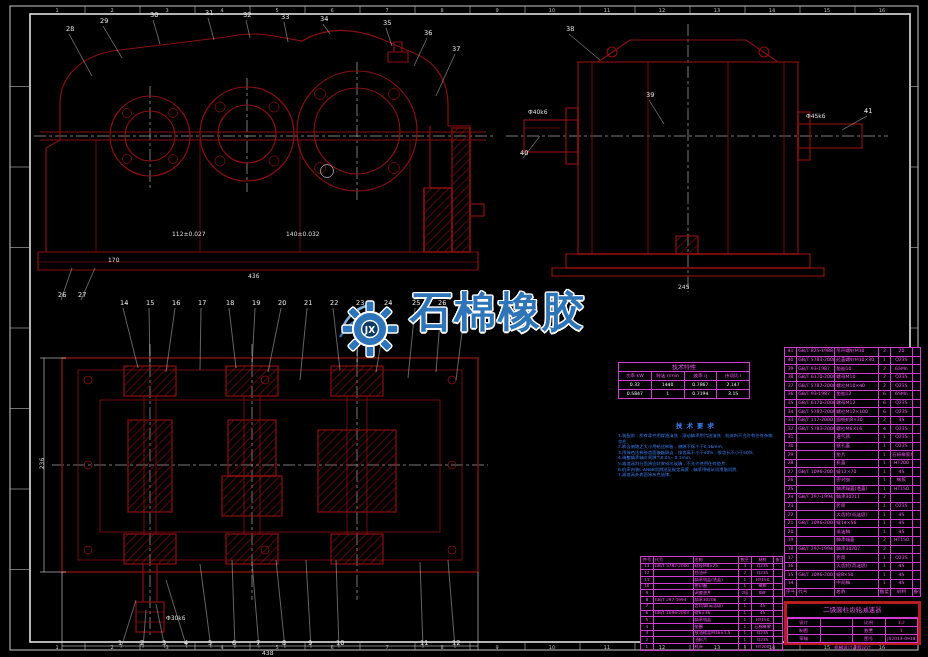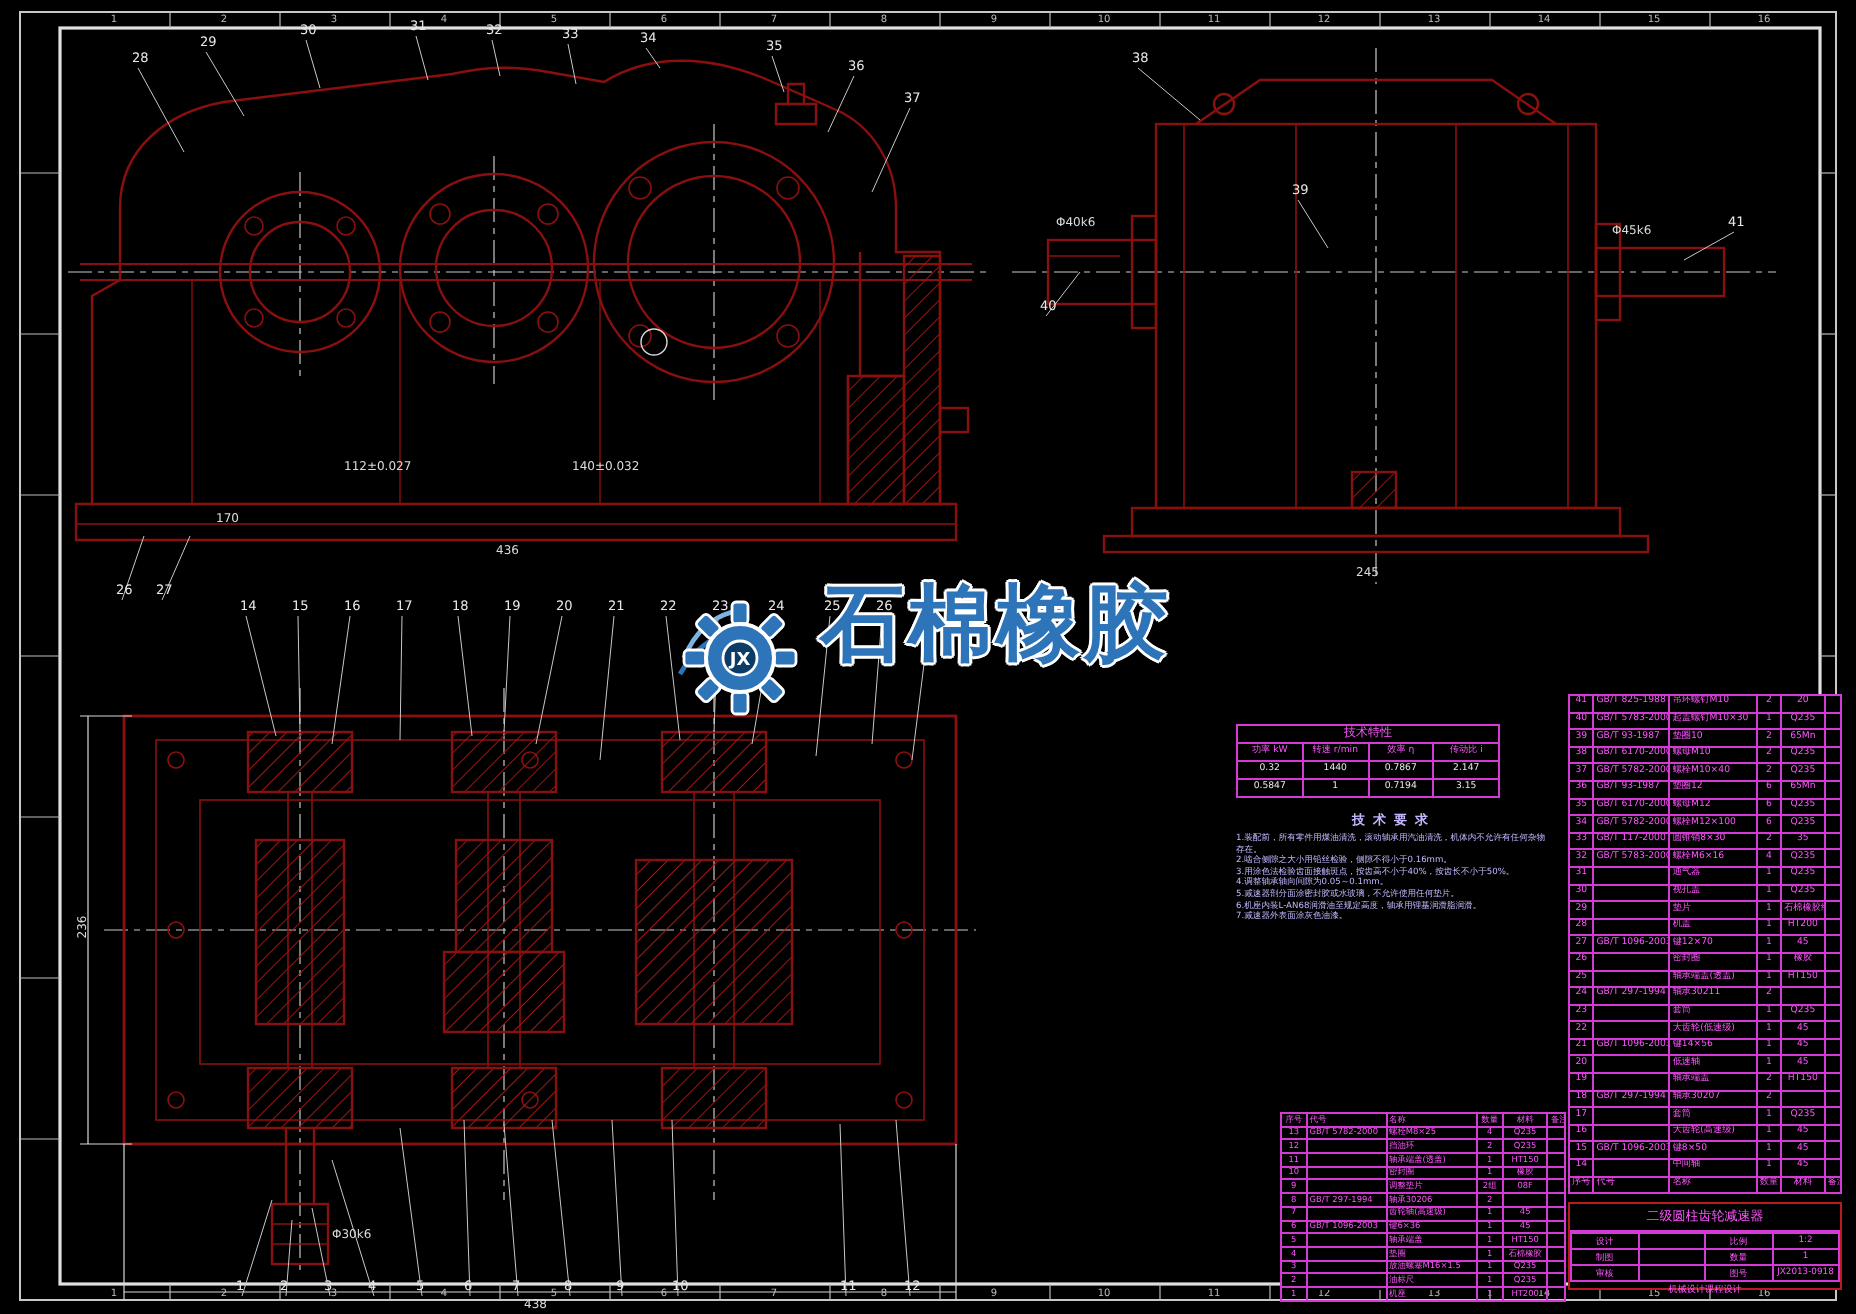--- a/index.html
+++ b/index.html
@@ -19,34 +19,34 @@
     font-size:13px;letter-spacing:3px;display:flex;align-items:center;justify-content:center;}
   
   .bomwrap{position:absolute;z-index:25;background:#000;}
   table.bom{border-collapse:collapse;table-layout:fixed;width:100%;color:#ff55ff;}
   table.bom td{border:0.5px solid #d43ad4;padding:0 1px;overflow:hidden;white-space:nowrap;
     font-size:4.6px;line-height:1.05;height:7.6px;text-align:center;}
   table.bom td.l{text-align:left;}
   #bom-right{left:784px;top:347px;width:137px;height:254px;}
   #bom-left{left:640px;top:556px;width:143px;height:89px;}
   #bom-left td{height:5.7px;font-size:4.2px;}
-  #tblock{position:absolute;left:784px;top:601px;width:137px;height:44px;border:1px solid #b91c1c;
+  #tblock{position:absolute;left:784px;top:601px;width:137px;height:44px;border:3px solid #b91c1c;
     color:#ff55ff;z-index:25;background:#000;box-sizing:border-box;}
   #tblock .name{height:13px;border-bottom:0.5px solid #d43ad4;font-size:6.5px;display:flex;
     align-items:center;justify-content:center;white-space:nowrap;}
   #tblock table{border-collapse:collapse;table-layout:fixed;width:100%;}
   #tblock table td{border:0.5px solid #d43ad4;font-size:4.4px;height:7px;padding:0 1px;
     text-align:center;overflow:hidden;white-space:nowrap;color:#ff55ff;}
   #tblock .org{font-size:4.6px;height:8px;display:flex;align-items:center;justify-content:center;}
   #ttable{position:absolute;left:618px;top:362px;width:132px;z-index:25;background:#000;}
   #ttable td{border:0.5px solid #d43ad4;font-size:4.6px;height:8px;text-align:center;color:#ff55ff;
     padding:0;overflow:hidden;white-space:nowrap;}
   #ttable td.val{color:#e8e8e8;}
   #ttable .ttl{font-size:6px;color:#ff55ff;}
-  #treq{position:absolute;left:618px;top:406px;width:158px;color:#c4b5fd;z-index:25;}
+  #treq{position:absolute;left:618px;top:422px;width:158px;color:#3b82f6;z-index:25;}
   #treq .rtitle{font-size:6.5px;font-weight:bold;text-align:center;margin-bottom:2px;letter-spacing:4px;}
   #treq .rline{font-size:4.3px;line-height:5.6px;}
 </style>
 </head>
 <body>
 
 <div id="sheet">
 
   <svg id="frame-layer" width="928" height="657">
     <rect x="10" y="6" width="908" height="644" fill="none" stroke="#c8c8c8" stroke-width="1"></rect>

